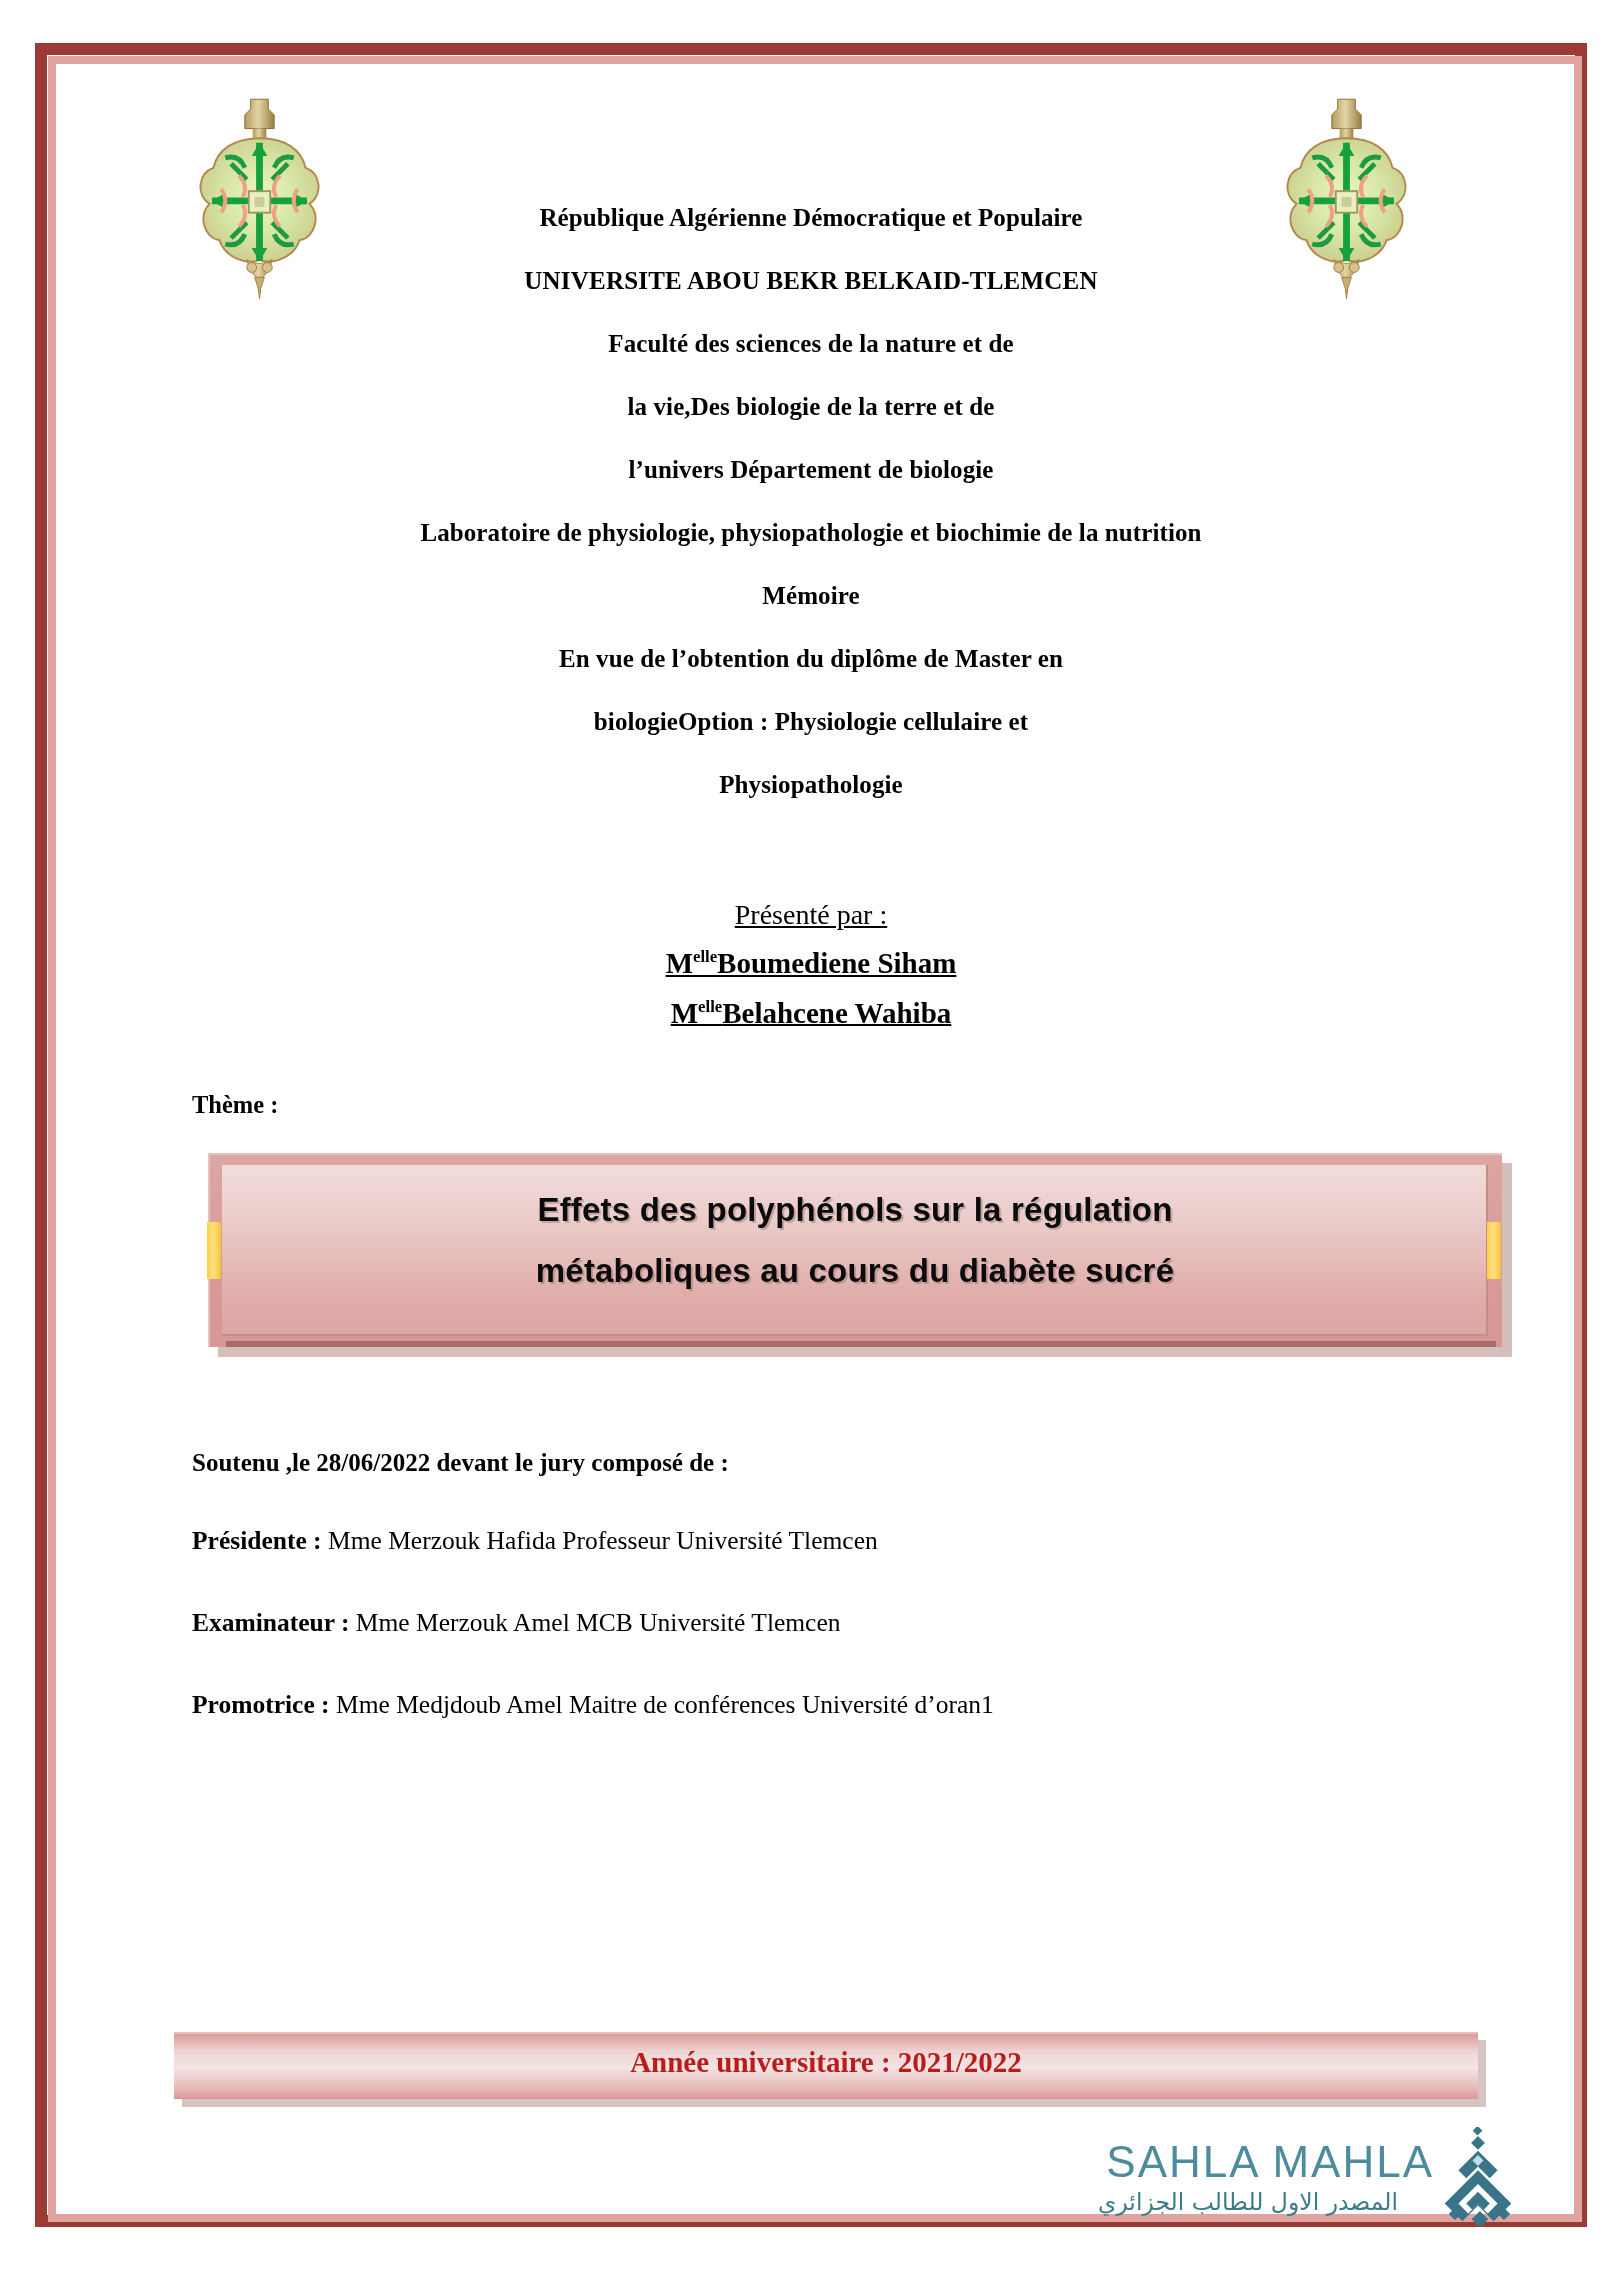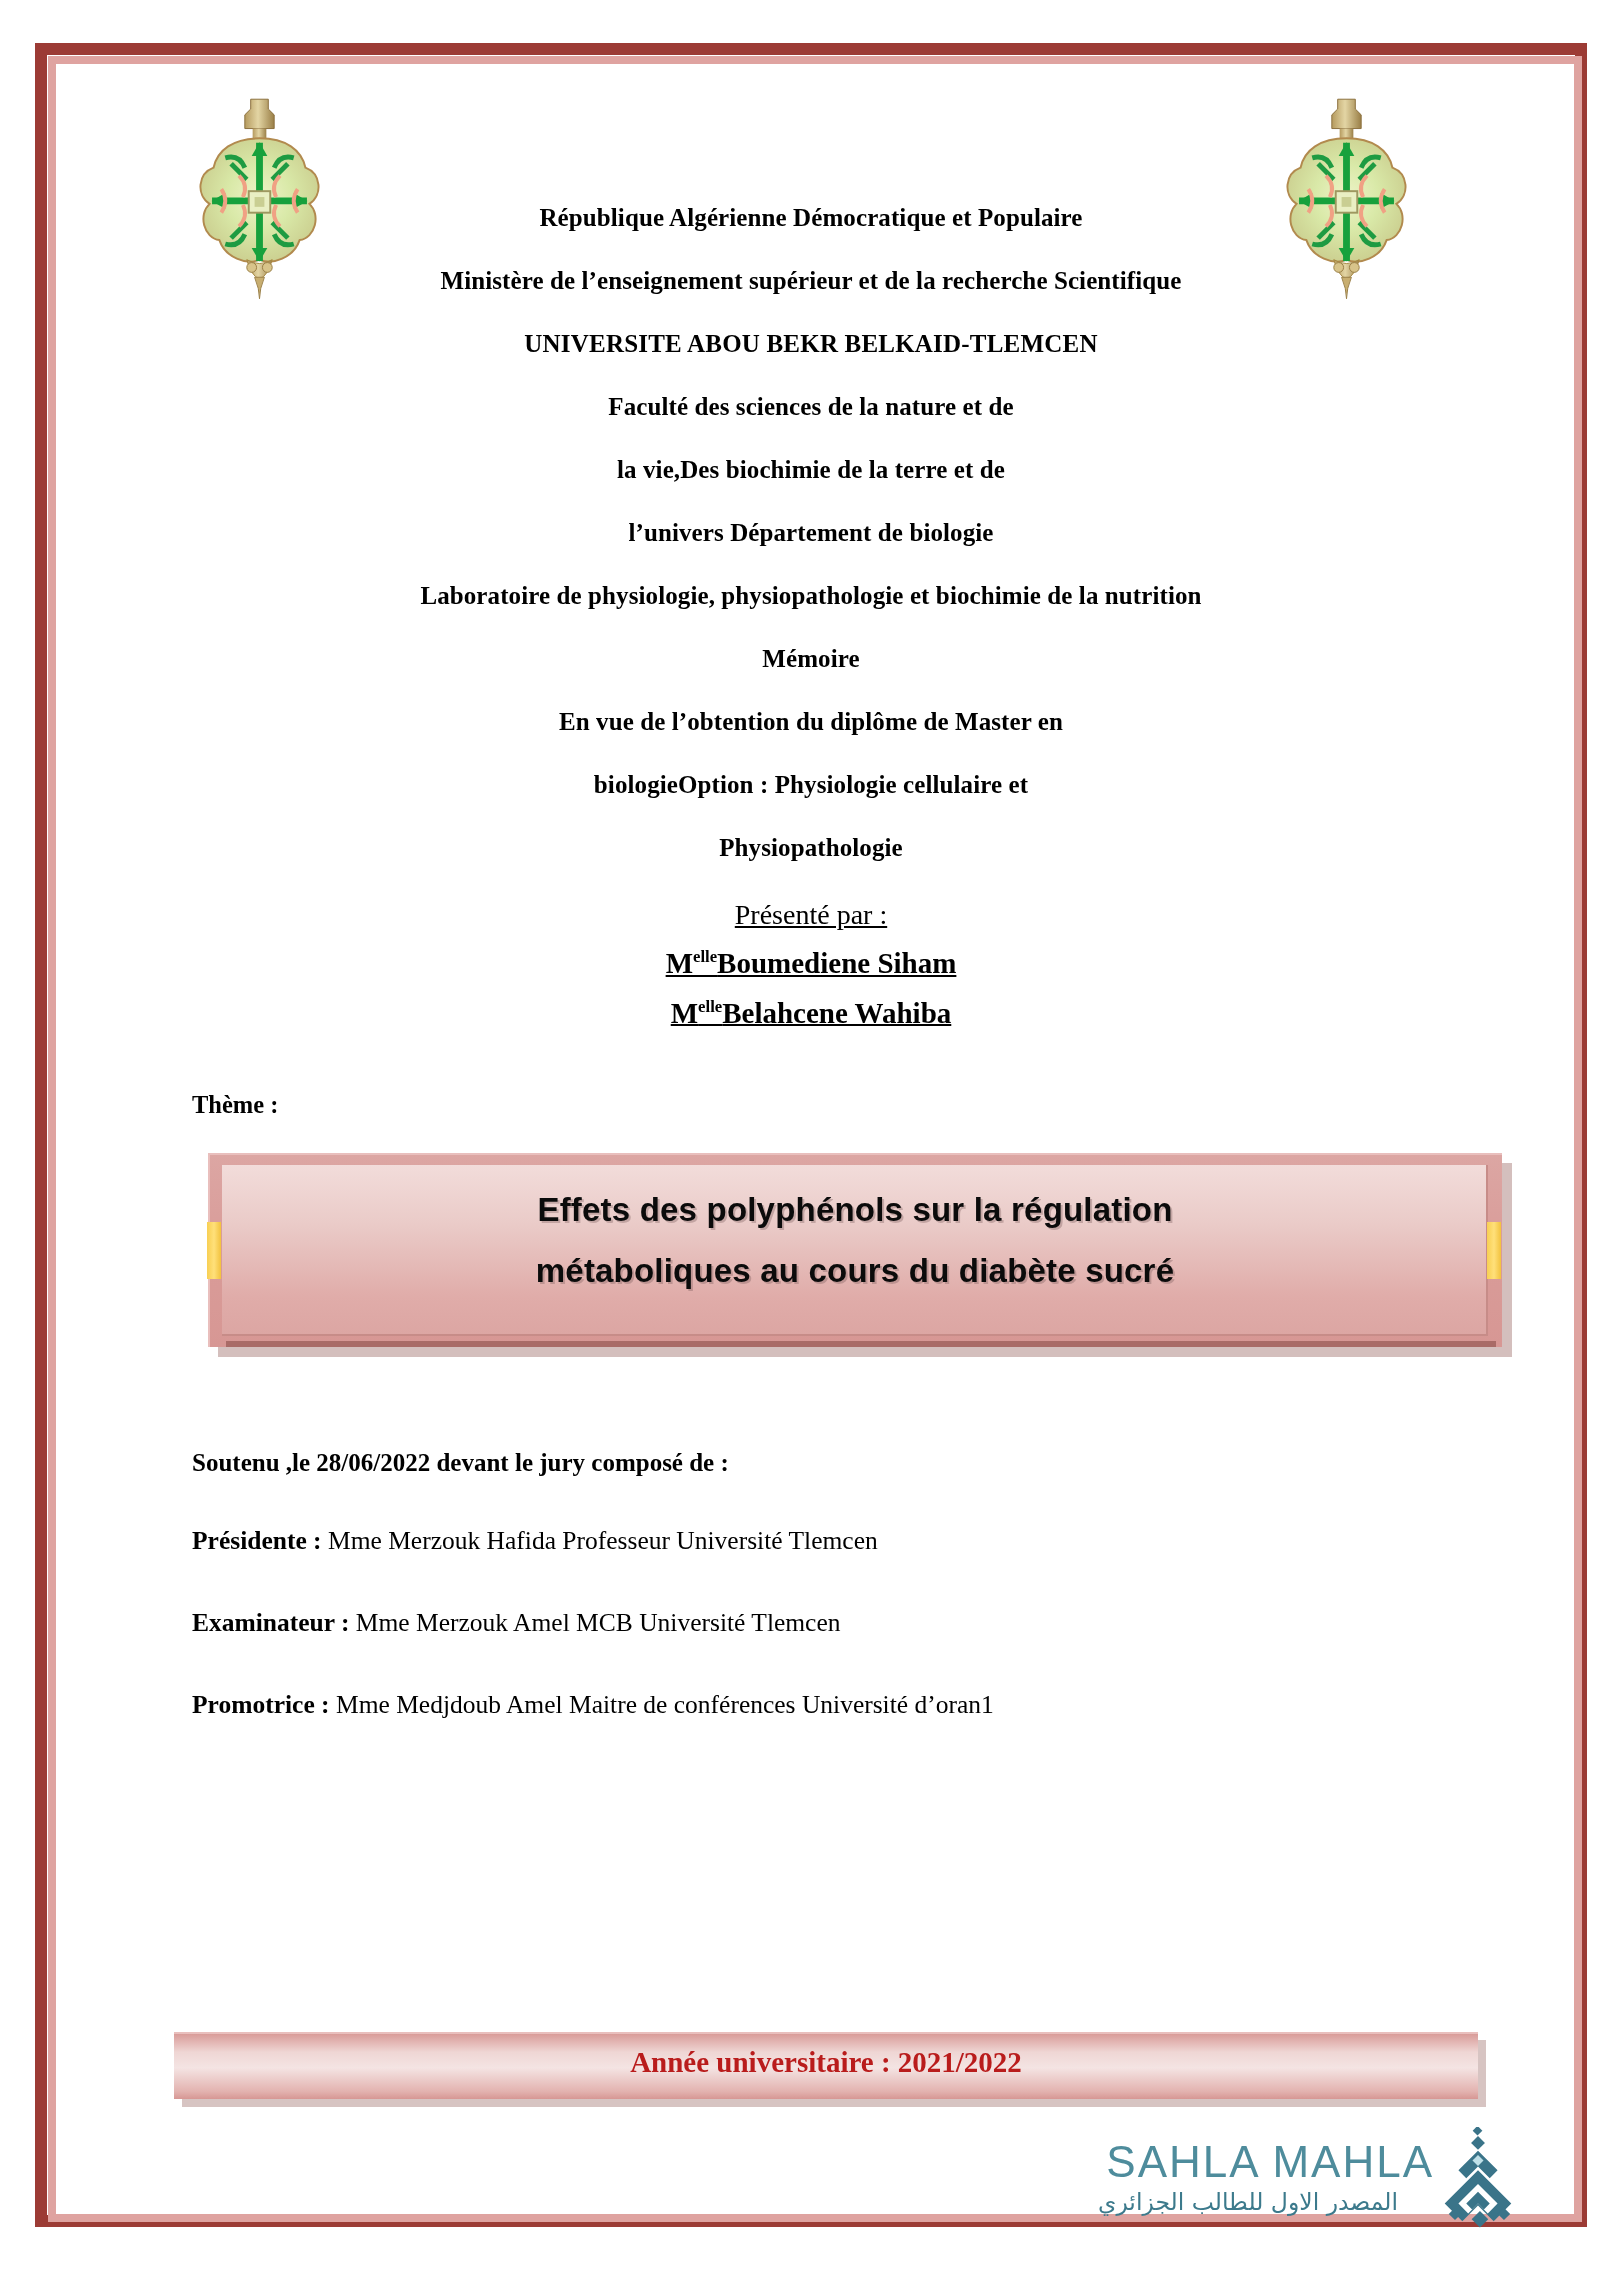--- a/index.html
+++ b/index.html
@@ -418,24 +418,23 @@
         <rect x="64" y="106" width="10" height="10" fill="#C9CE92"></rect>
         <path d="M56 170 q 13 8 26 0 q -4 16 -13 20 q -9 -4 -13 -20 z" fill="url(#embStem)" stroke="#A6873F" stroke-width="1"></path>
         <path d="M64 188 q 5 12 5 22 q 0 -10 5 -22 z" fill="#C8AE70" stroke="#9A7F47" stroke-width="1"></path>
         <circle cx="61" cy="178" r="5" fill="#D8C48A" stroke="#9A7F47"></circle>
         <circle cx="77" cy="178" r="5" fill="#D8C48A" stroke="#9A7F47"></circle>
       </svg>
     </div>
 
     <div class="header-block">
       <div class="hdr-line">République Algérienne Démocratique et Populaire</div>
-      <div class="hdr-line wide">Ministère de l’enseignement supérieur et de la recherche Scientifique</div>
       <div class="hdr-line caps">UNIVERSITE ABOU BEKR BELKAID-TLEMCEN</div>
       <div class="hdr-line">Faculté des sciences de la nature et de</div>
-      <div class="hdr-line">la vie,Des biochimie de la terre et de</div>
+      <div class="hdr-line">la vie,Des biologie de la terre et de</div>
       <div class="hdr-line">l’univers Département de biologie</div>
       <div class="hdr-line wide">Laboratoire de physiologie, physiopathologie et biochimie de la nutrition</div>
       <div class="hdr-line">Mémoire</div>
       <div class="hdr-line">En vue de l’obtention du diplôme de Master en</div>
       <div class="hdr-line">biologieOption : Physiologie cellulaire et</div>
       <div class="hdr-line">Physiopathologie</div>
     </div>
 
     <div class="presented">
       <div class="presented-label">Présenté par :</div>

